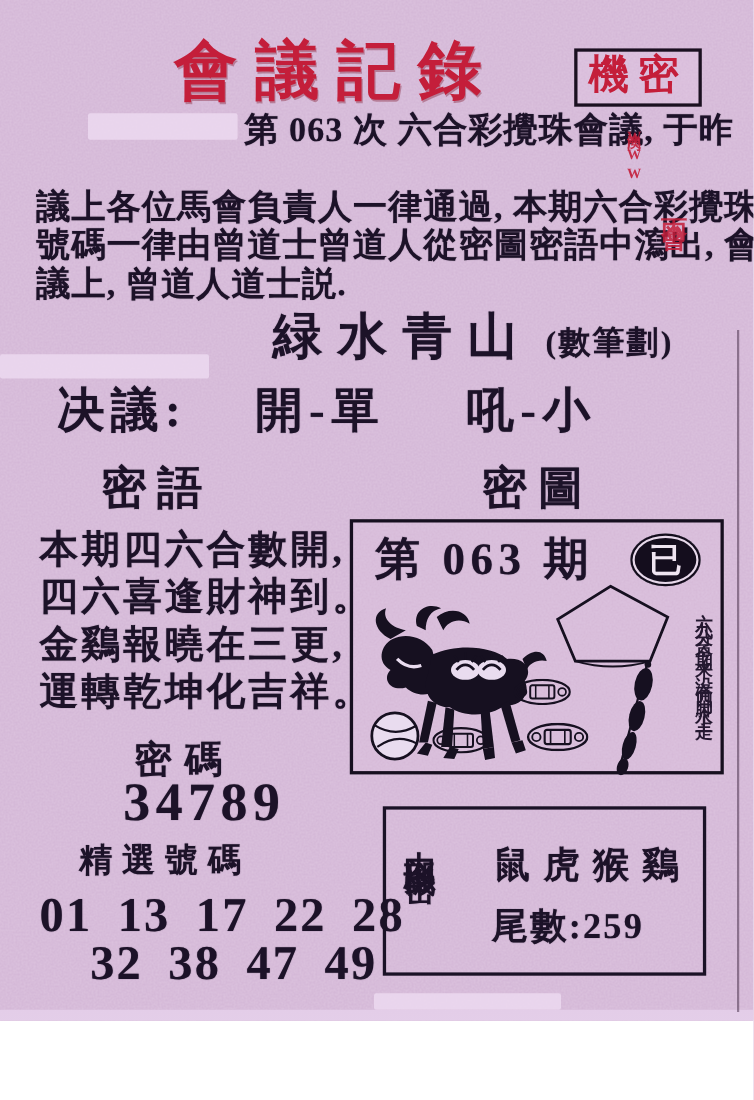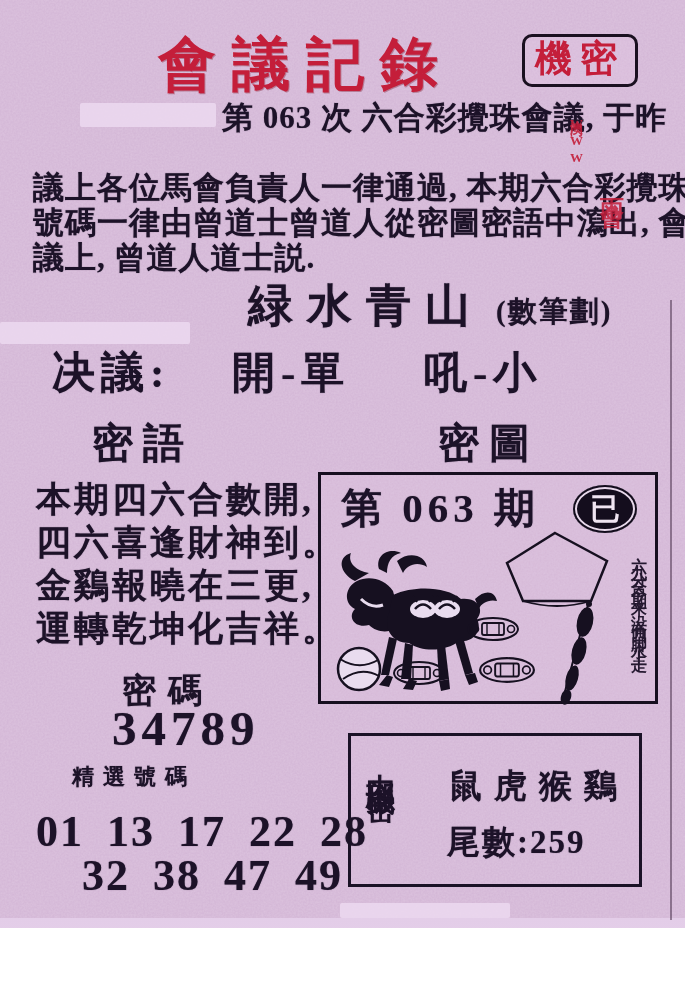--- a/index.html
+++ b/index.html
@@ -32,21 +32,21 @@
     display:flex;align-items:center;justify-content:center;
     box-shadow:inset 0 0 0 2px #140d1d, inset 0 0 0 4px #e7d8ea;
   }
   .zodiac-oval span{color:#efe4f1;font-size:30px;font-weight:700;}
   .vert{writing-mode:vertical-rl;text-orientation:upright;}
   .box-verse{font-size:16px;letter-spacing:7px;font-weight:700;color:#241830;}
   .wm-strip{font-size:13px;letter-spacing:2px;opacity:.9;}
   .wm-chars{font-size:24px;letter-spacing:4px;opacity:.85;}
   .code-label{font-size:34px;letter-spacing:12px;}
   .code-value{font-size:49px;letter-spacing:5px;font-family:"Liberation Serif",serif;}
-  .pick-label{font-size:22px;letter-spacing:9px;}
+  .pick-label{font-size:30px;letter-spacing:9px;}
   .pick-row{font-size:44px;letter-spacing:2px;word-spacing:10px;}
   .internal-box{border:3px solid #1a1226;}
   .internal-vert{font-size:29px;letter-spacing:6px;}
   .internal-zodiacs{font-size:33px;letter-spacing:12px;}
   .internal-tail{font-size:33px;letter-spacing:2px;}
   .artifact{background:#ecd9f0;opacity:.85;border-radius:2px;}
   .edge-line{background:rgba(62,38,64,.5);}
   .bottom-strip{background:linear-gradient(#e3cde8,#e8d3ec);}
 </style>
 </head>
@@ -64,21 +64,21 @@
   </svg>
 
   <div class="abs artifact" style="left:80px;top:103px;width:136px;height:24px;"></div>
   <div class="abs artifact" style="left:0px;top:322px;width:190px;height:22px;"></div>
   <div class="abs artifact" style="left:340px;top:903px;width:170px;height:15px;"></div>
   <div class="abs bottom-strip" style="left:0;top:918px;width:685px;height:82px;"></div>
   <div class="abs edge-line" style="left:670px;top:300px;width:2px;height:620px;"></div>
 
   <div class="abs red title" style="left:158px;top:26px;">會議記錄</div>
 
-  <div class="abs stamp-box red" style="left:522px;top:34px;border-radius:10px;">機密</div>
+  <div class="abs stamp-box red" style="left:522px;top:44px;">機密</div>
 
   <div class="abs ink para" style="left:222px;top:97px;">第 063 次 六合彩攪珠會議, 于昨</div>
   <div class="abs ink para" style="left:33px;top:167px;">議上各位馬會負責人一律通過, 本期六合彩攪珠</div>
   <div class="abs ink para" style="left:33px;top:202px;">號碼一律由曾道士曾道人從密圖密語中瀉出, 會</div>
   <div class="abs ink para" style="left:33px;top:237px;">議上, 曾道人道士説.</div>
 
   <div class="abs red vert wm-strip" style="left:567px;top:112px;height:130px;">澳門WWW</div>
   <div class="abs red vert wm-chars" style="left:596px;top:180px;height:70px;">雨會</div>
 
   <div class="abs" style="left:248px;top:276px;display:flex;align-items:baseline;gap:12px;">

